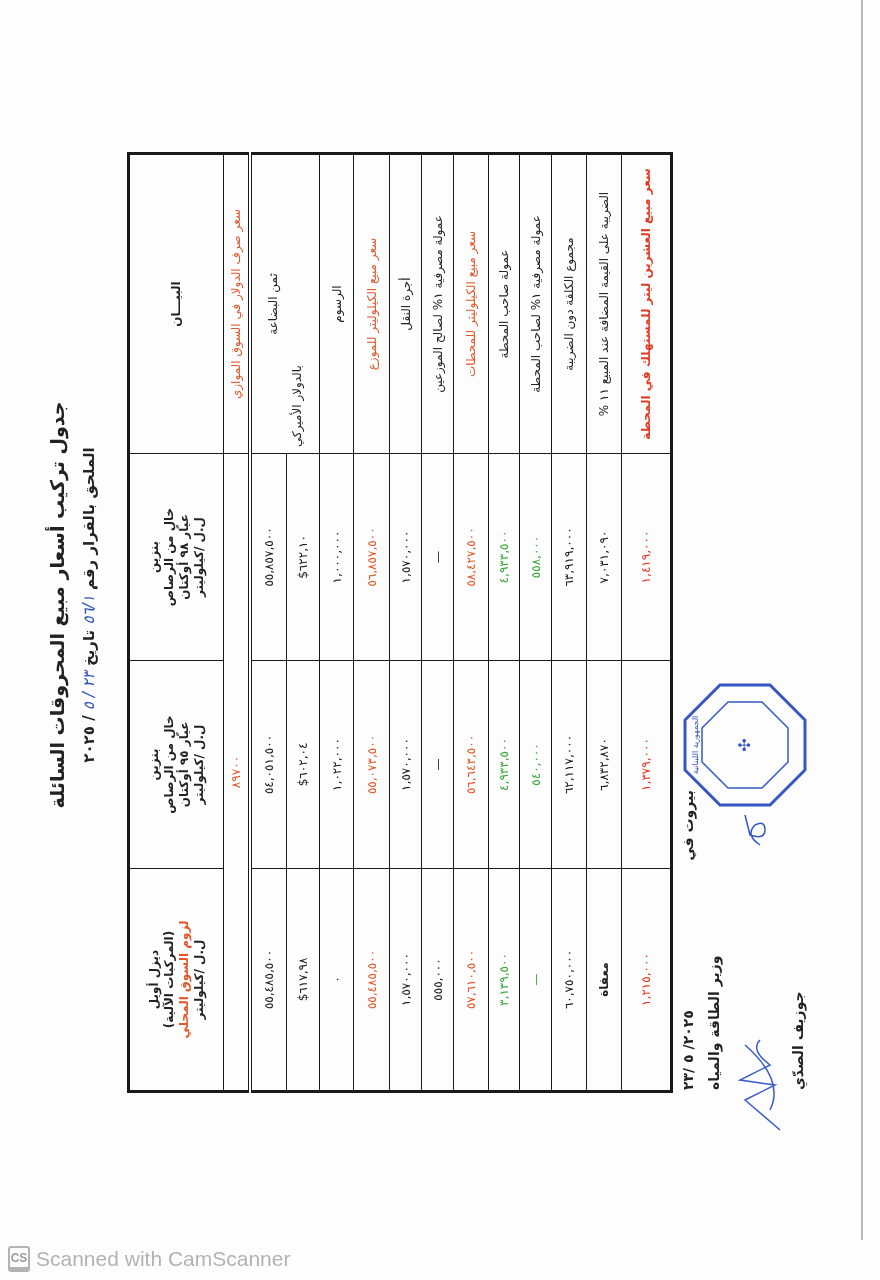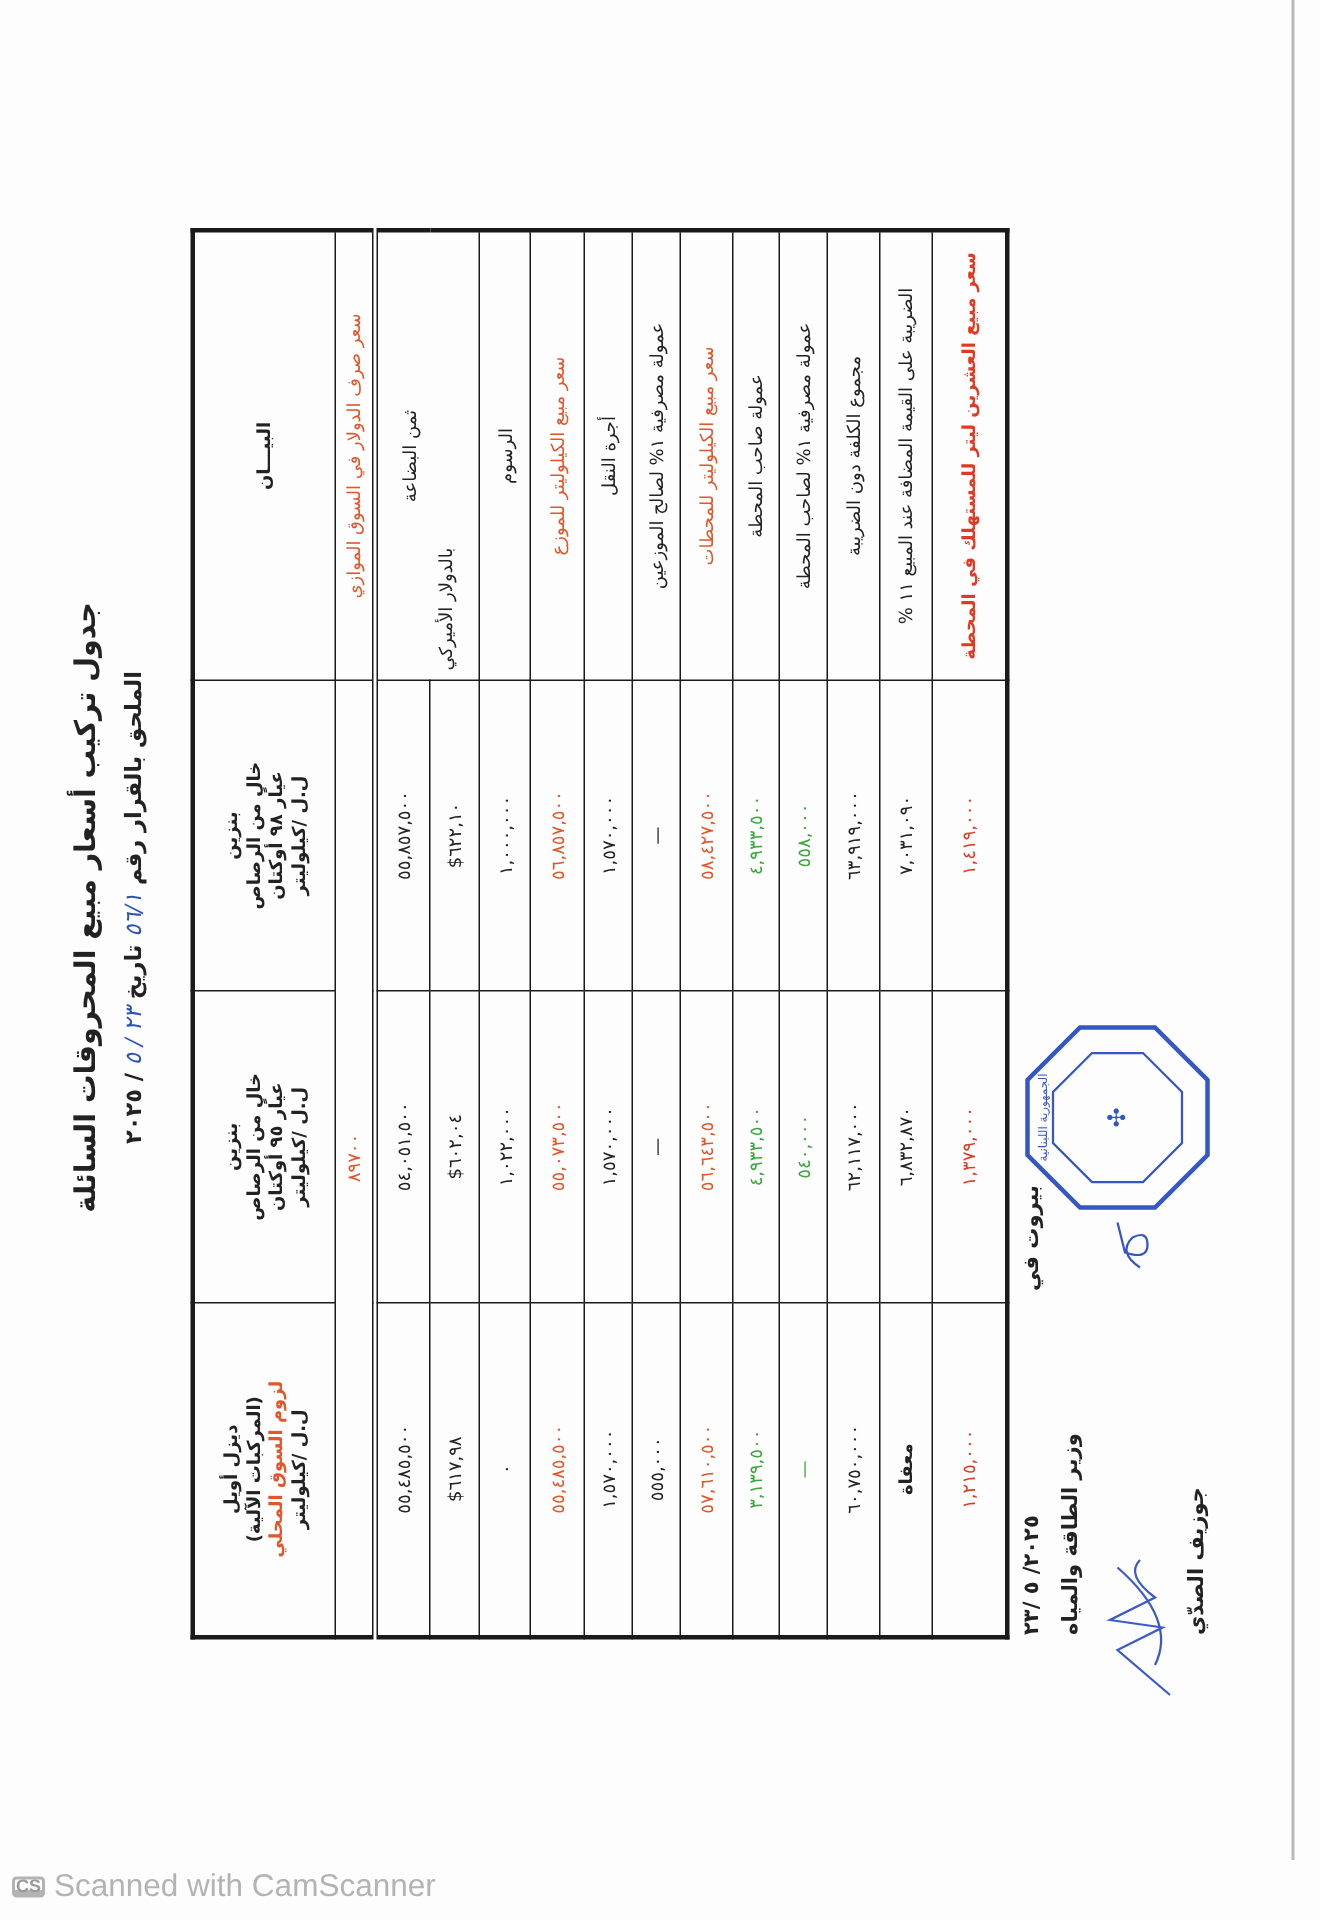--- a/index.html
+++ b/index.html
@@ -14,21 +14,21 @@
   td.lbl { text-align:right; }
   td.head { font-size:13px; font-weight:bold; line-height:1.25; }
   .orange { color:#e2572a !important; }
   .green { color:#3aa83a !important; }
   .red { color:#e23a22 !important; }
   tr.dbl td { border-bottom:4px double #1a1a1a; }
   .sign { position:absolute; font-size:14px; font-weight:bold; color:#222; }
   .stamp { position:absolute; left:90px; top:680px; width:130px; height:130px; }
   .signature { position:absolute; left:140px; top:730px; width:110px; height:60px; }
   .cs-footer { position:absolute; left:8px; top:1246px; display:flex; align-items:center; gap:6px; color:#b3b3b3; font-family:"Liberation Sans", sans-serif; font-size:21px; }
-  .cs-logo { width:22px; height:14px; border:2px solid #b3b3b3; border-radius:3px; font-size:12px; font-weight:bold; display:flex; align-items:center; justify-content:center; color:#9a9a9a; box-sizing:border-box; border-bottom-width:5px; }
+  .cs-logo { width:22px; height:26px; border:2px solid #b3b3b3; border-radius:3px; font-size:12px; font-weight:bold; display:flex; align-items:center; justify-content:center; color:#9a9a9a; box-sizing:border-box; border-bottom-width:5px; }
 </style>
 </head>
 <body>
 
 <div class="edge-line"></div>
 
 <div class="frame">
 
   <div class="title">جدول تركيب أسعار مبيع المحروقات السائلة</div>
   <div class="subtitle">

